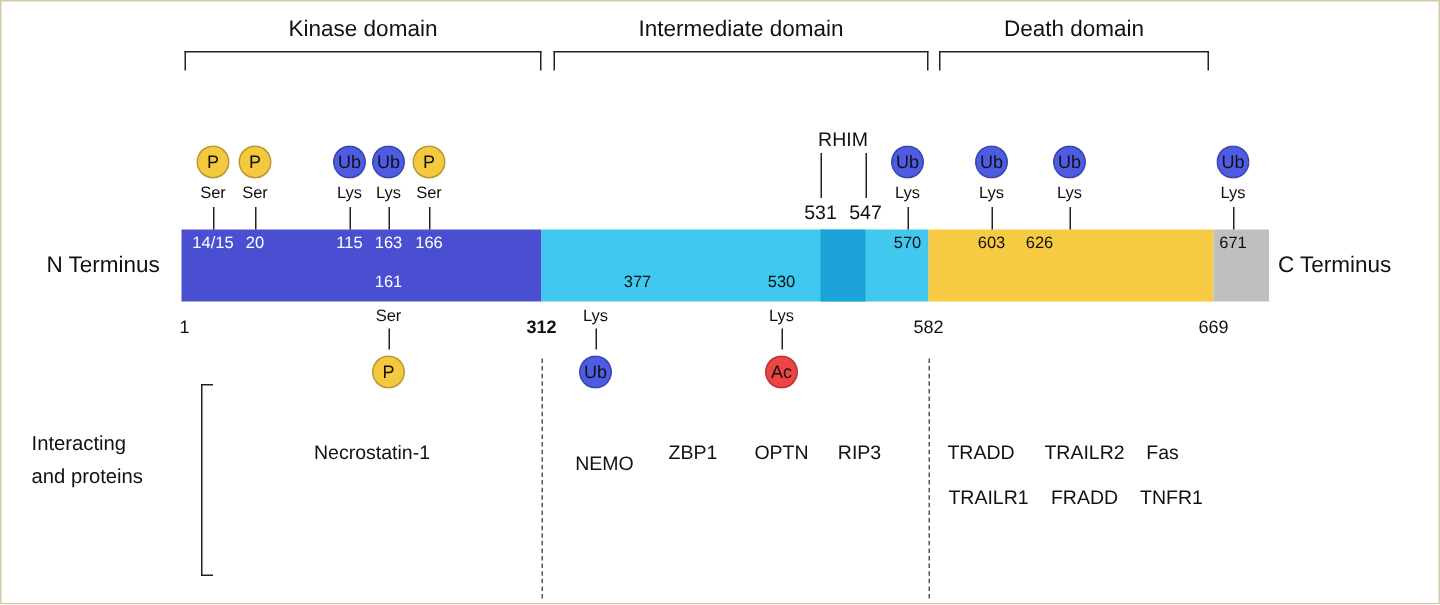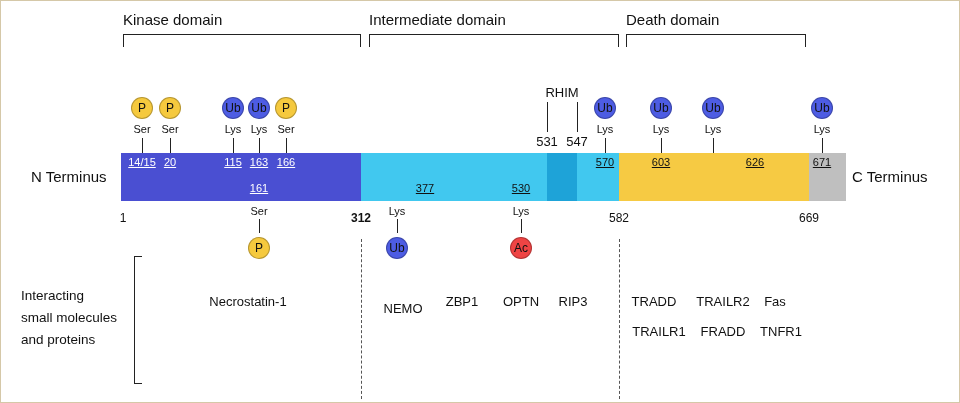--- a/index.html
+++ b/index.html
@@ -2,29 +2,29 @@
 <html><head>
 <meta charset="utf-8">
 <style>
   * { margin:0; padding:0; box-sizing:border-box; }
   html,body { background:#ffffff; }
   .figure {
     position:relative; width:960px; height:403px; background:#fff;
     border:1px solid #d5c8a8; overflow:hidden;
     font-family:"Liberation Sans", sans-serif; color:#111;
   }
-  .dtitle { position:absolute; top:10px; font-size:15px; }
+  .dtitle { position:absolute; top:10px; font-size:15px; text-align:center; }
   .bracket {
     position:absolute; top:33px; height:13px;
     border-top:1.5px solid #222; border-left:1.5px solid #222; border-right:1.5px solid #222;
   }
   .terminus { position:absolute; top:167px; font-size:15px; }
   .bar { position:absolute; left:120px; top:152px; width:725px; height:48px; }
   .seg { position:absolute; top:0; height:48px; }
-  .bar-num { position:absolute; transform:translateX(-50%); font-size:11px; white-space:nowrap;text-decoration:underline; }
+  .bar-num { position:absolute; transform:translateX(-50%); font-size:11px; white-space:nowrap; }
   .bar-num.light { color:#fff; }
   .bar-num.dark { color:#111; }
   .axis-num { position:absolute; top:210px; transform:translateX(-50%); font-size:12px; }
   .pmk { position:absolute; width:0; }
   .pmk .badge {
     position:absolute; left:-11px; width:22px; height:22px; border-radius:50%;
     font-size:12px; display:flex; align-items:center; justify-content:center;
     border:1px solid rgba(0,0,0,0.25); color:#111;
   }
   .pmk .res { position:absolute; transform:translateX(-50%); font-size:11px; }
@@ -123,21 +123,21 @@
   <span class="site-flank" style="left:546px;">531</span>
   <span class="site-flank" style="left:576px;">547</span>
 
   <span class="bar-num light" style="left:141px; top:155px;">14/15</span>
   <span class="bar-num light" style="left:169px; top:155px;">20</span>
   <span class="bar-num light" style="left:232px; top:155px;">115</span>
   <span class="bar-num light" style="left:258px; top:155px;">163</span>
   <span class="bar-num light" style="left:285px; top:155px;">166</span>
   <span class="bar-num dark" style="left:604px; top:155px;">570</span>
   <span class="bar-num dark" style="left:660px; top:155px;">603</span>
-  <span class="bar-num dark" style="left:754px; top:155px;">626</span>
+  <span class="bar-num dark" style="left:692px; top:155px;">626</span>
   <span class="bar-num dark" style="left:821px; top:155px;">671</span>
 
   <span class="bar-num light" style="left:258px; top:181px;">161</span>
   <span class="bar-num dark" style="left:376px; top:181px;margin-left:48px;">377</span>
   <span class="bar-num dark" style="left:520px; top:181px;">530</span>
 
   <span class="axis-num" style="left:122px;">1</span>
   <span class="axis-num" style="left:360px;font-weight:bold;">312</span>
   <span class="axis-num" style="left:618px;">582</span>
   <span class="axis-num" style="left:808px;">669</span>
@@ -156,21 +156,20 @@
     <div class="res">Lys</div>
     <div class="tick"></div>
     <div class="badge" style="background: #ef4444;">Ac</div>
   </div>
 
   <div class="dash-sep" style="left:360px;"></div>
   <div class="dash-sep" style="left:618px;"></div>
 
   <div class="int-label">
     <div>Interacting</div>
-    <div>small molecules</div>
     <div>and proteins</div>
   </div>
   <div class="int-bracket"></div>
 
   <span class="prot" style="left:247px; top:293px;">Necrostatin-1</span>
   <span class="prot" style="left:402px; top:300px;">NEMO</span>
   <span class="prot" style="left:461px; top:293px;">ZBP1</span>
   <span class="prot" style="left:520px; top:293px;">OPTN</span>
   <span class="prot" style="left:572px; top:293px;">RIP3</span>
   <span class="prot" style="left:653px; top:293px;">TRADD</span>

